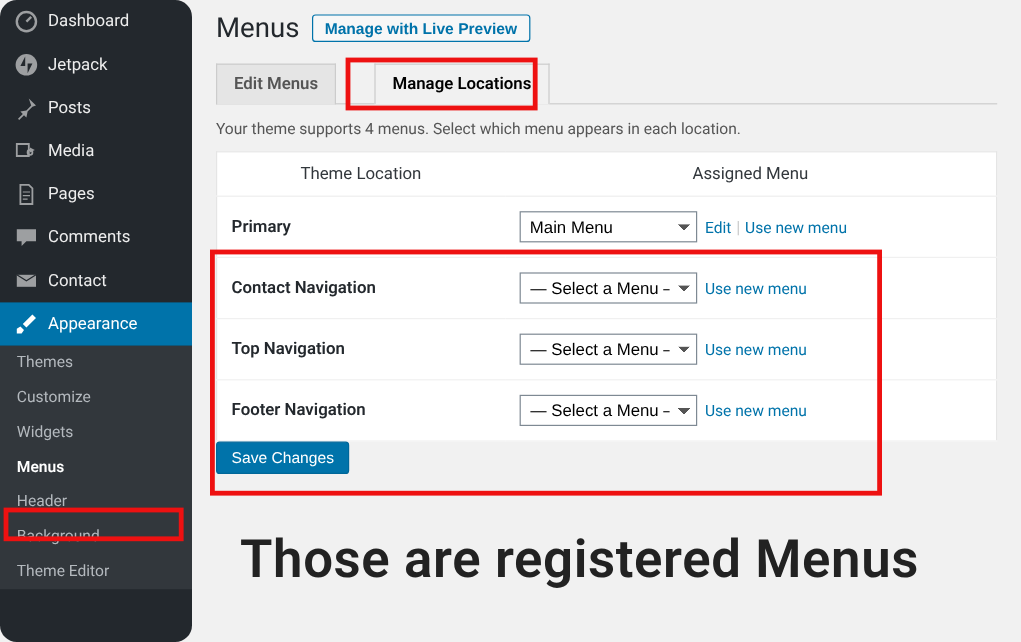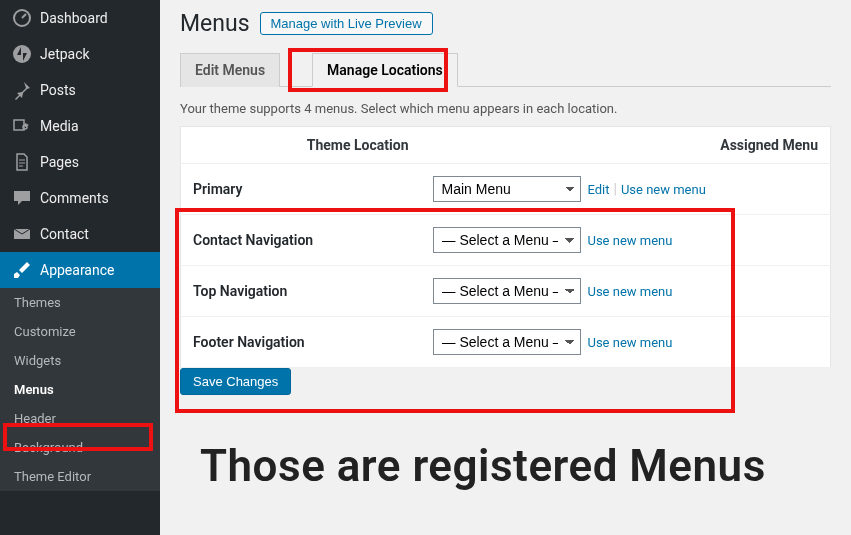--- a/index.html
+++ b/index.html
@@ -1,36 +1,36 @@
 <!DOCTYPE html>
 <html><head>
 <meta charset="utf-8">
 <style>
   * { box-sizing: border-box; margin: 0; padding: 0; }
   body { font-family: -apple-system, BlinkMacSystemFont, "Segoe UI", Roboto, sans-serif; font-size: 13px; color: #444; background: #f1f1f1; width: 851px; height: 535px; overflow: hidden; position: relative; }
   .layout { display: flex; width: 100%; height: 100%; }
-  .sidebar { width: 160px; background: #23282d; color: #eee; flex: none; }
+  .sidebar { width: 160px; background: #23282d; color: #eee; flex: none; border-radius: 14px; }
   .side-item { display: flex; align-items: center; padding: 8px 12px; color: #eee; font-size: 14px; cursor: pointer; }
   .side-item .icon { width: 20px; height: 20px; margin-right: 8px; opacity: .6; display: flex; align-items: center; justify-content: center; }
   .side-item.active { background: #0073aa; color: #fff; position: relative; text-align: right; }
   .side-item.active:after { content:""; position:absolute; right:-8px; top:50%; transform:translateY(-50%); border:8px solid transparent; border-right-color:#f1f1f1; }
   .side-item.active .icon { opacity: 1; }
   .sub { background: #32373c; }
   .sub-item { padding: 7px 12px 7px 14px; color: #b4b9be; font-size: 13px; cursor: pointer; }
   .sub-item.current { color: #fff; font-weight: 600; }
   .main { flex: 1; padding: 10px 20px; position: relative; }
   .title-row { display:flex; align-items:center; gap:10px; margin-bottom: 16px; }
   h1 { font-size: 23px; font-weight: 400; color:#23282d; }
-  .btn-secondary { background:#f7f7f7; border:1px solid #0073aa; color:#0073aa; padding:3px 10px; border-radius:3px; font-size:13px; cursor:pointer; font-weight:400; }
+  .btn-secondary { background:#f7f7f7; border:1px solid #0073aa; color:#0073aa; padding:3px 10px; border-radius:3px; font-size:13px; cursor:pointer; font-weight:700; }
   .tabs { border-bottom:1px solid #ccc; display:flex;gap:28px; }
   .tab { padding:8px 14px; background:#e5e5e5; border:1px solid #ccc; border-bottom:none; margin-right:4px; margin-bottom:-1px; font-size:14px; font-weight:600; cursor:pointer; color:#555; }
   .tab.active { background:#f1f1f1; border-bottom:1px solid #f1f1f1; color:#000; }
   .desc { margin:14px 0 10px; font-size:13px; color:#555; }
   table { width:100%; background:#fff; border:1px solid #e5e5e5; border-collapse:collapse; }
-  th { text-align:right; padding:10px 12px; font-weight:700; font-size:14px; color:#32373c; border-bottom:1px solid #eee; }
+  th { text-align:center; padding:10px 12px; font-weight:400; font-size:14px; color:#32373c; border-bottom:1px solid #eee; }
   td { padding:12px; font-size:14px; border-bottom:1px solid #f0f0f0; vertical-align:middle; }
   td.loc { font-weight:600; color:#23282d; width:240px; }
   .sel { border:1px solid #7e8993; background:#fff; padding:4px 22px 4px 8px; font-size:14px; width:148px; appearance:none; background-image:linear-gradient(45deg,transparent 50%,#555 50%),linear-gradient(135deg,#555 50%,transparent 50%); background-position:right 10px center,right 5px center; background-size:5px 5px; background-repeat:no-repeat; }
   .sel.picked { border:1px solid #7e8993; }
   .link { color:#0073aa; text-decoration:none; font-size:13px; cursor:pointer; }
   .sep { color:#ccc; padding:0 4px; }
   .btn-primary { background:#0073aa; border:1px solid #006799; color:#fff; padding:5px 12px; border-radius:3px; font-size:13px; cursor:pointer; margin-top:0; }
   .redbox { position:absolute; border:4px solid #e11; pointer-events:none; }
   .caption { position:absolute; left:200px; top:440px; font-size:44px; font-weight:600; letter-spacing:0.5px; color:#222; }
   svg { width:20px; height:20px; fill:currentColor; }

